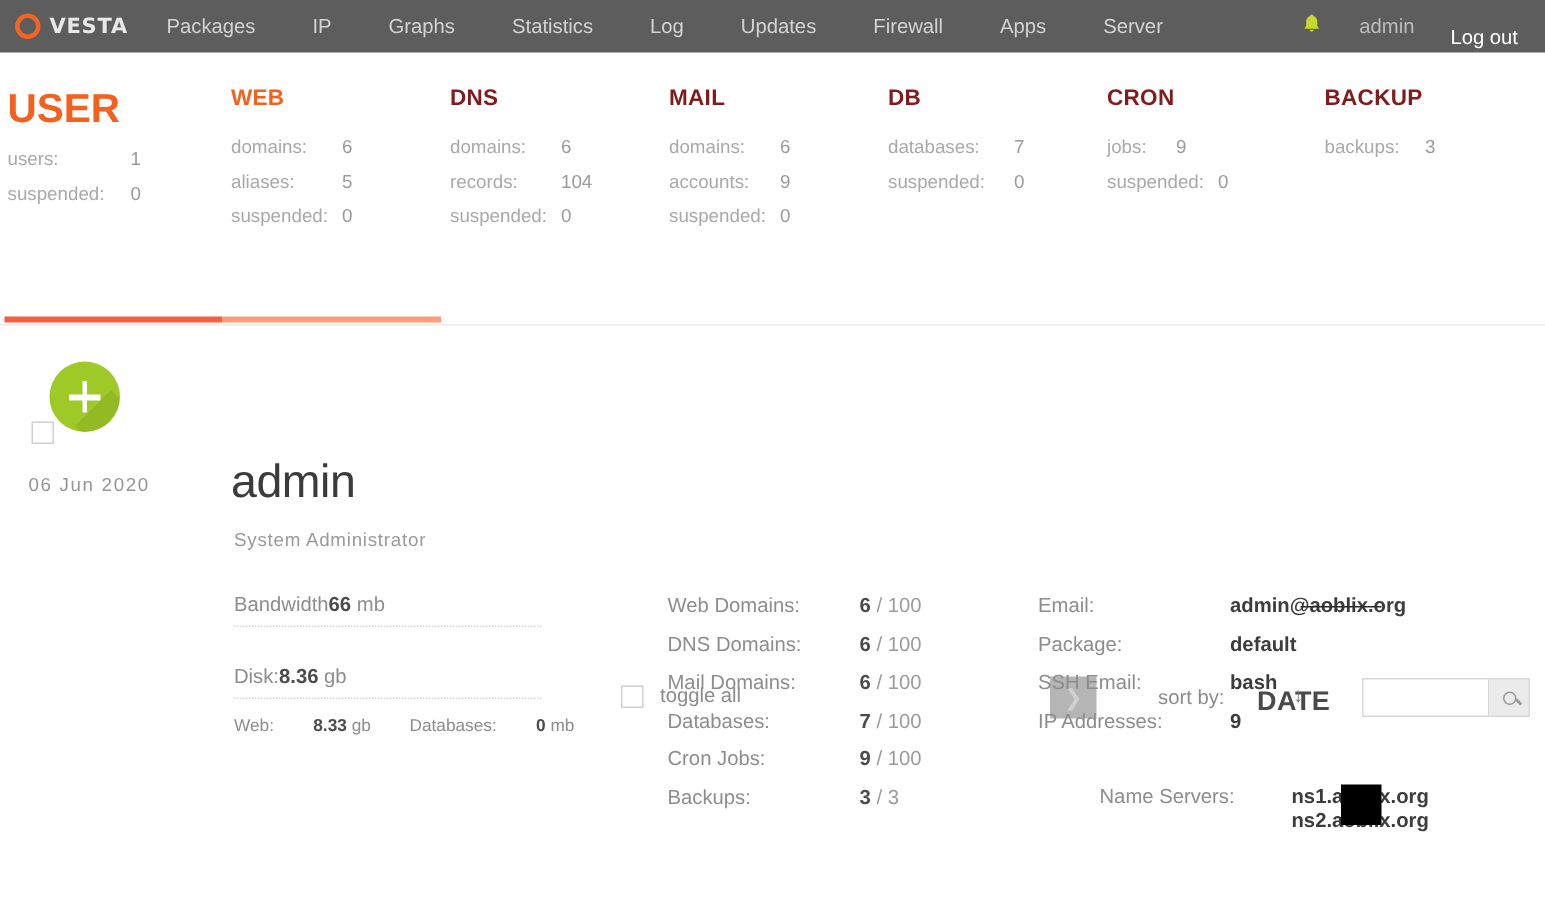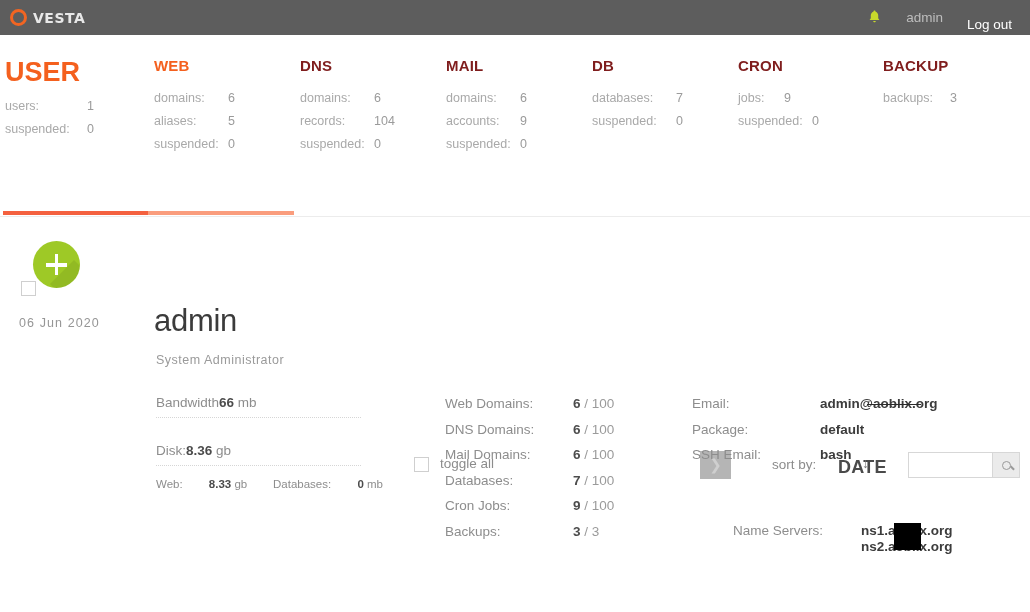--- a/index.html
+++ b/index.html
@@ -383,20 +383,31 @@
   }
 </style>
 </head>
 <body>
 
 <div class="navbar">
   <div class="brand">
     <span class="brand-ring"></span>
     <span class="brand-text">VESTA</span>
   </div>
+  <div class="nav-items">
+    <div class="nav-item">Packages</div>
+    <div class="nav-item">IP</div>
+    <div class="nav-item">Graphs</div>
+    <div class="nav-item">Statistics</div>
+    <div class="nav-item">Log</div>
+    <div class="nav-item">Updates</div>
+    <div class="nav-item">Firewall</div>
+    <div class="nav-item">Apps</div>
+    <div class="nav-item">Server</div>
+  </div>
   <div class="nav-right">
     <div class="bell">
       <svg width="11" height="13" viewBox="0 0 11 13" aria-hidden="true">
         <path d="M5.5 0.6 C6.1 0.6 6.6 1.1 6.6 1.7 C8.3 2.2 9.2 3.7 9.2 5.6 L9.2 8.2 L10.4 10.1 L0.6 10.1 L1.8 8.2 L1.8 5.6 C1.8 3.7 2.7 2.2 4.4 1.7 C4.4 1.1 4.9 0.6 5.5 0.6 Z" fill="#c8d92b"></path>
         <path d="M4.2 10.9 L6.8 10.9 C6.8 11.6 6.2 12.2 5.5 12.2 C4.8 12.2 4.2 11.6 4.2 10.9 Z" fill="#c8d92b"></path>
       </svg>
     </div>
     <div class="nav-user">admin</div>
     <div class="nav-logout">Log out</div>
   </div>
@@ -570,20 +581,24 @@
     <span class="i-label">Email:</span>
     <span class="i-val redact-strike">admin@aoblix.org</span>
   </div>
   <div class="info-row">
     <span class="i-label">Package:</span>
     <span class="i-val">default</span>
   </div>
   <div class="info-row">
     <span class="i-label">SSH Email:</span>
     <span class="i-val">bash</span>
+  </div>
+  <div class="info-row">
+    <span class="i-label">IP Addresses:</span>
+    <span class="i-val">9</span>
   </div>
 </div>
 
 <div class="ns-block">
   <span class="ns-label">Name Servers:</span>
   <span class="ns-values">
     <span>ns1.aoblix.org</span><br>
     <span>ns2.aoblix.org</span>
     <span class="ns-redact-box"></span>
   </span>

